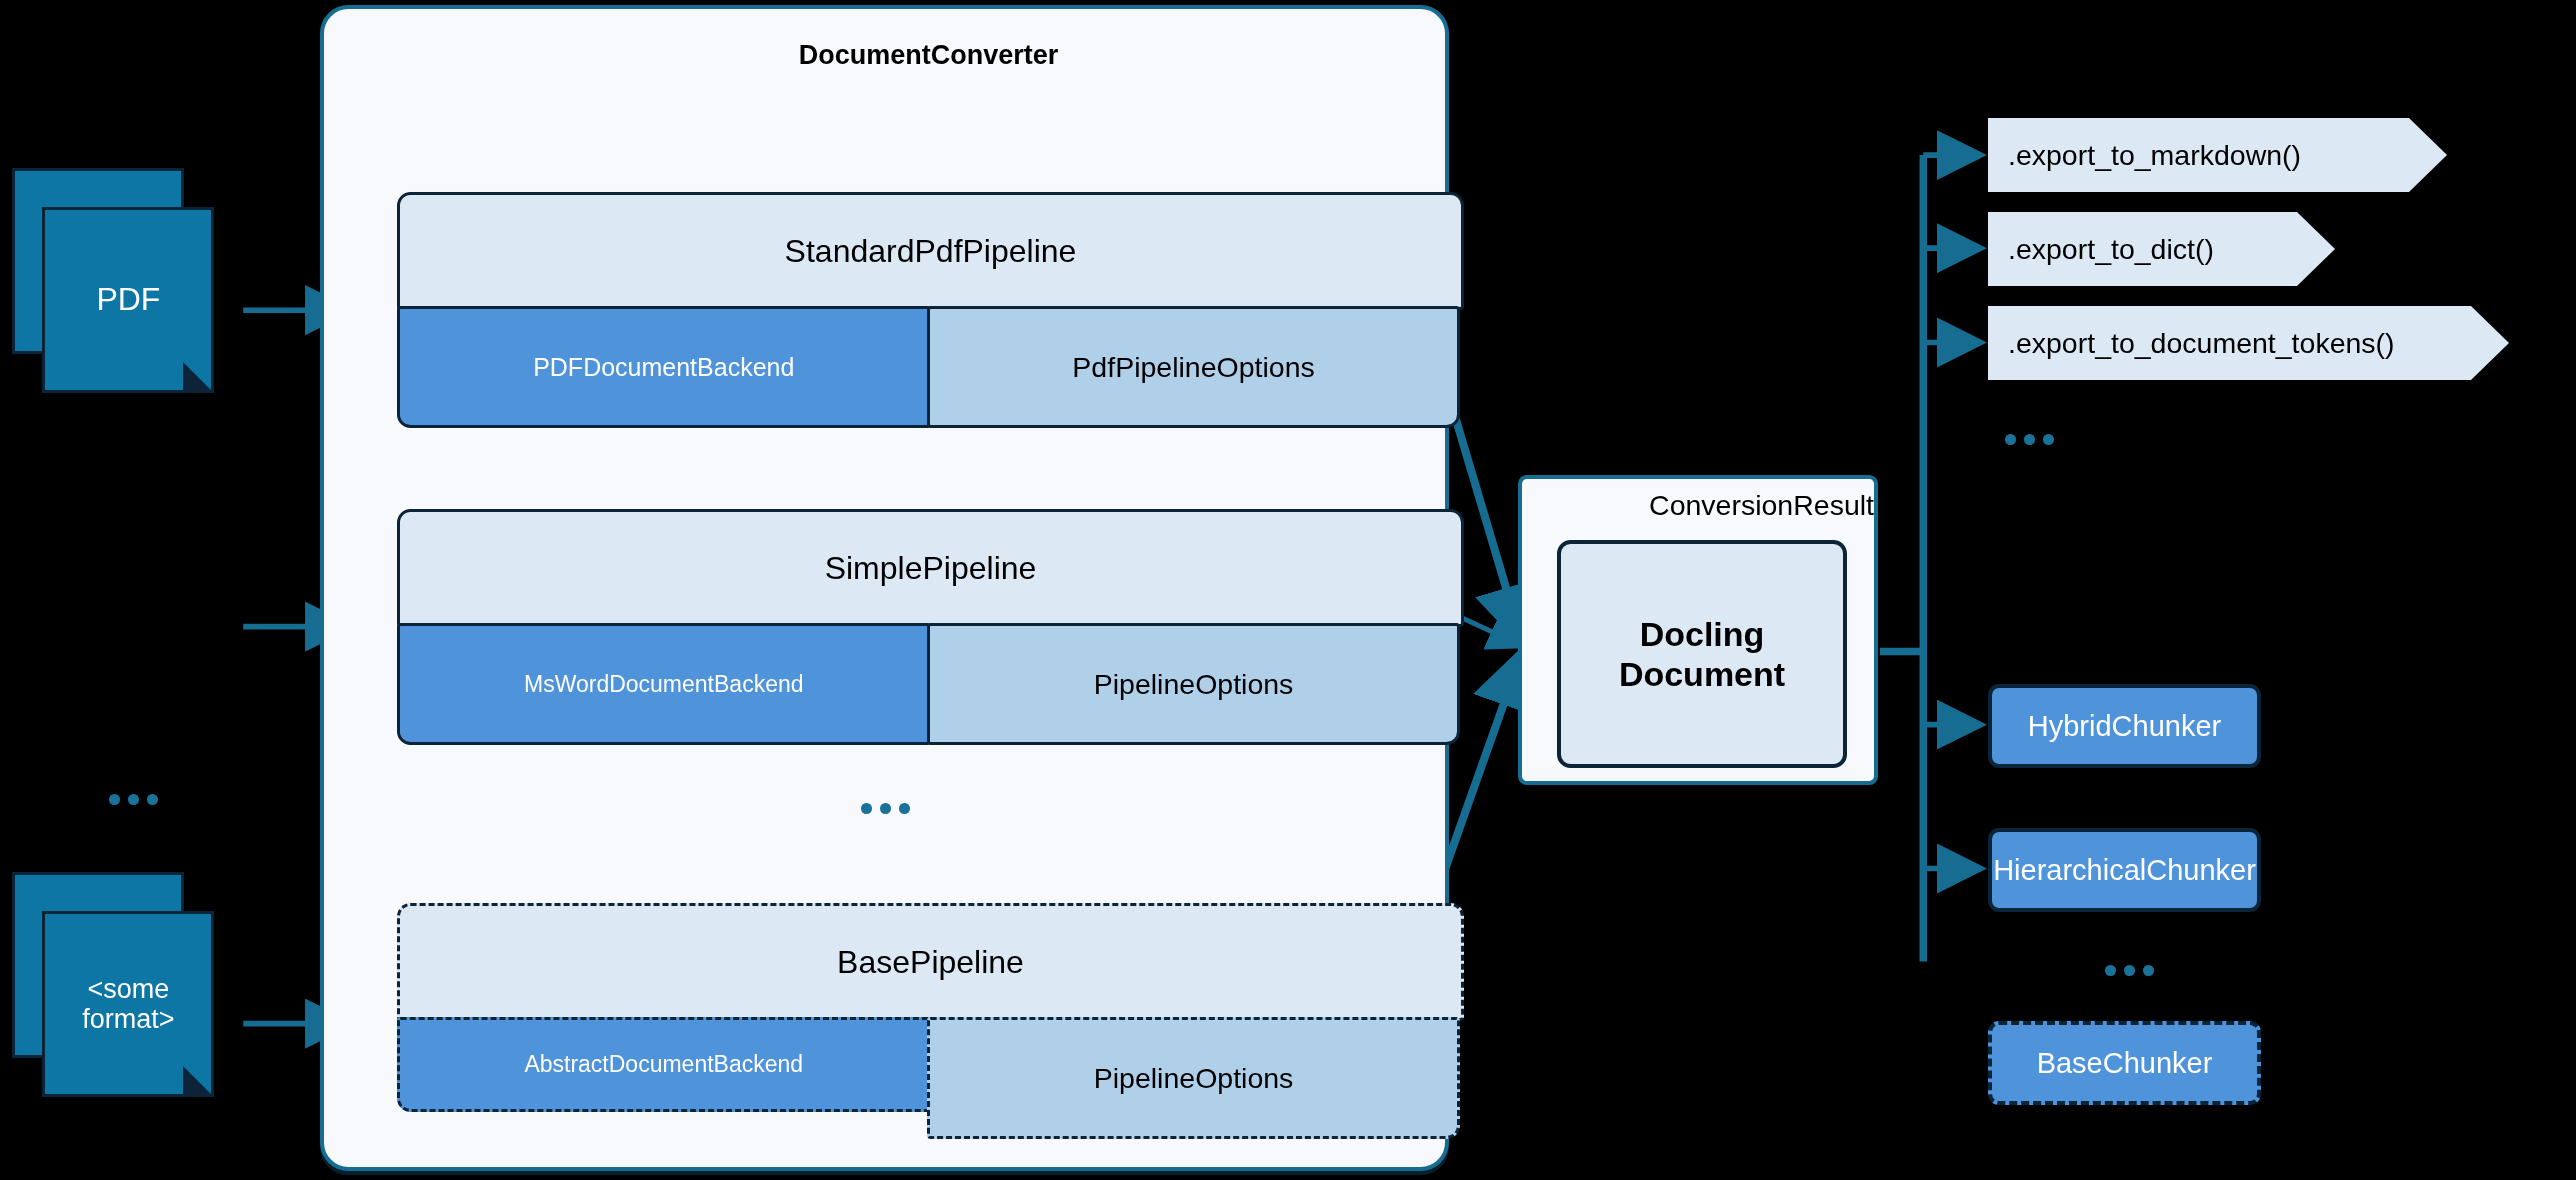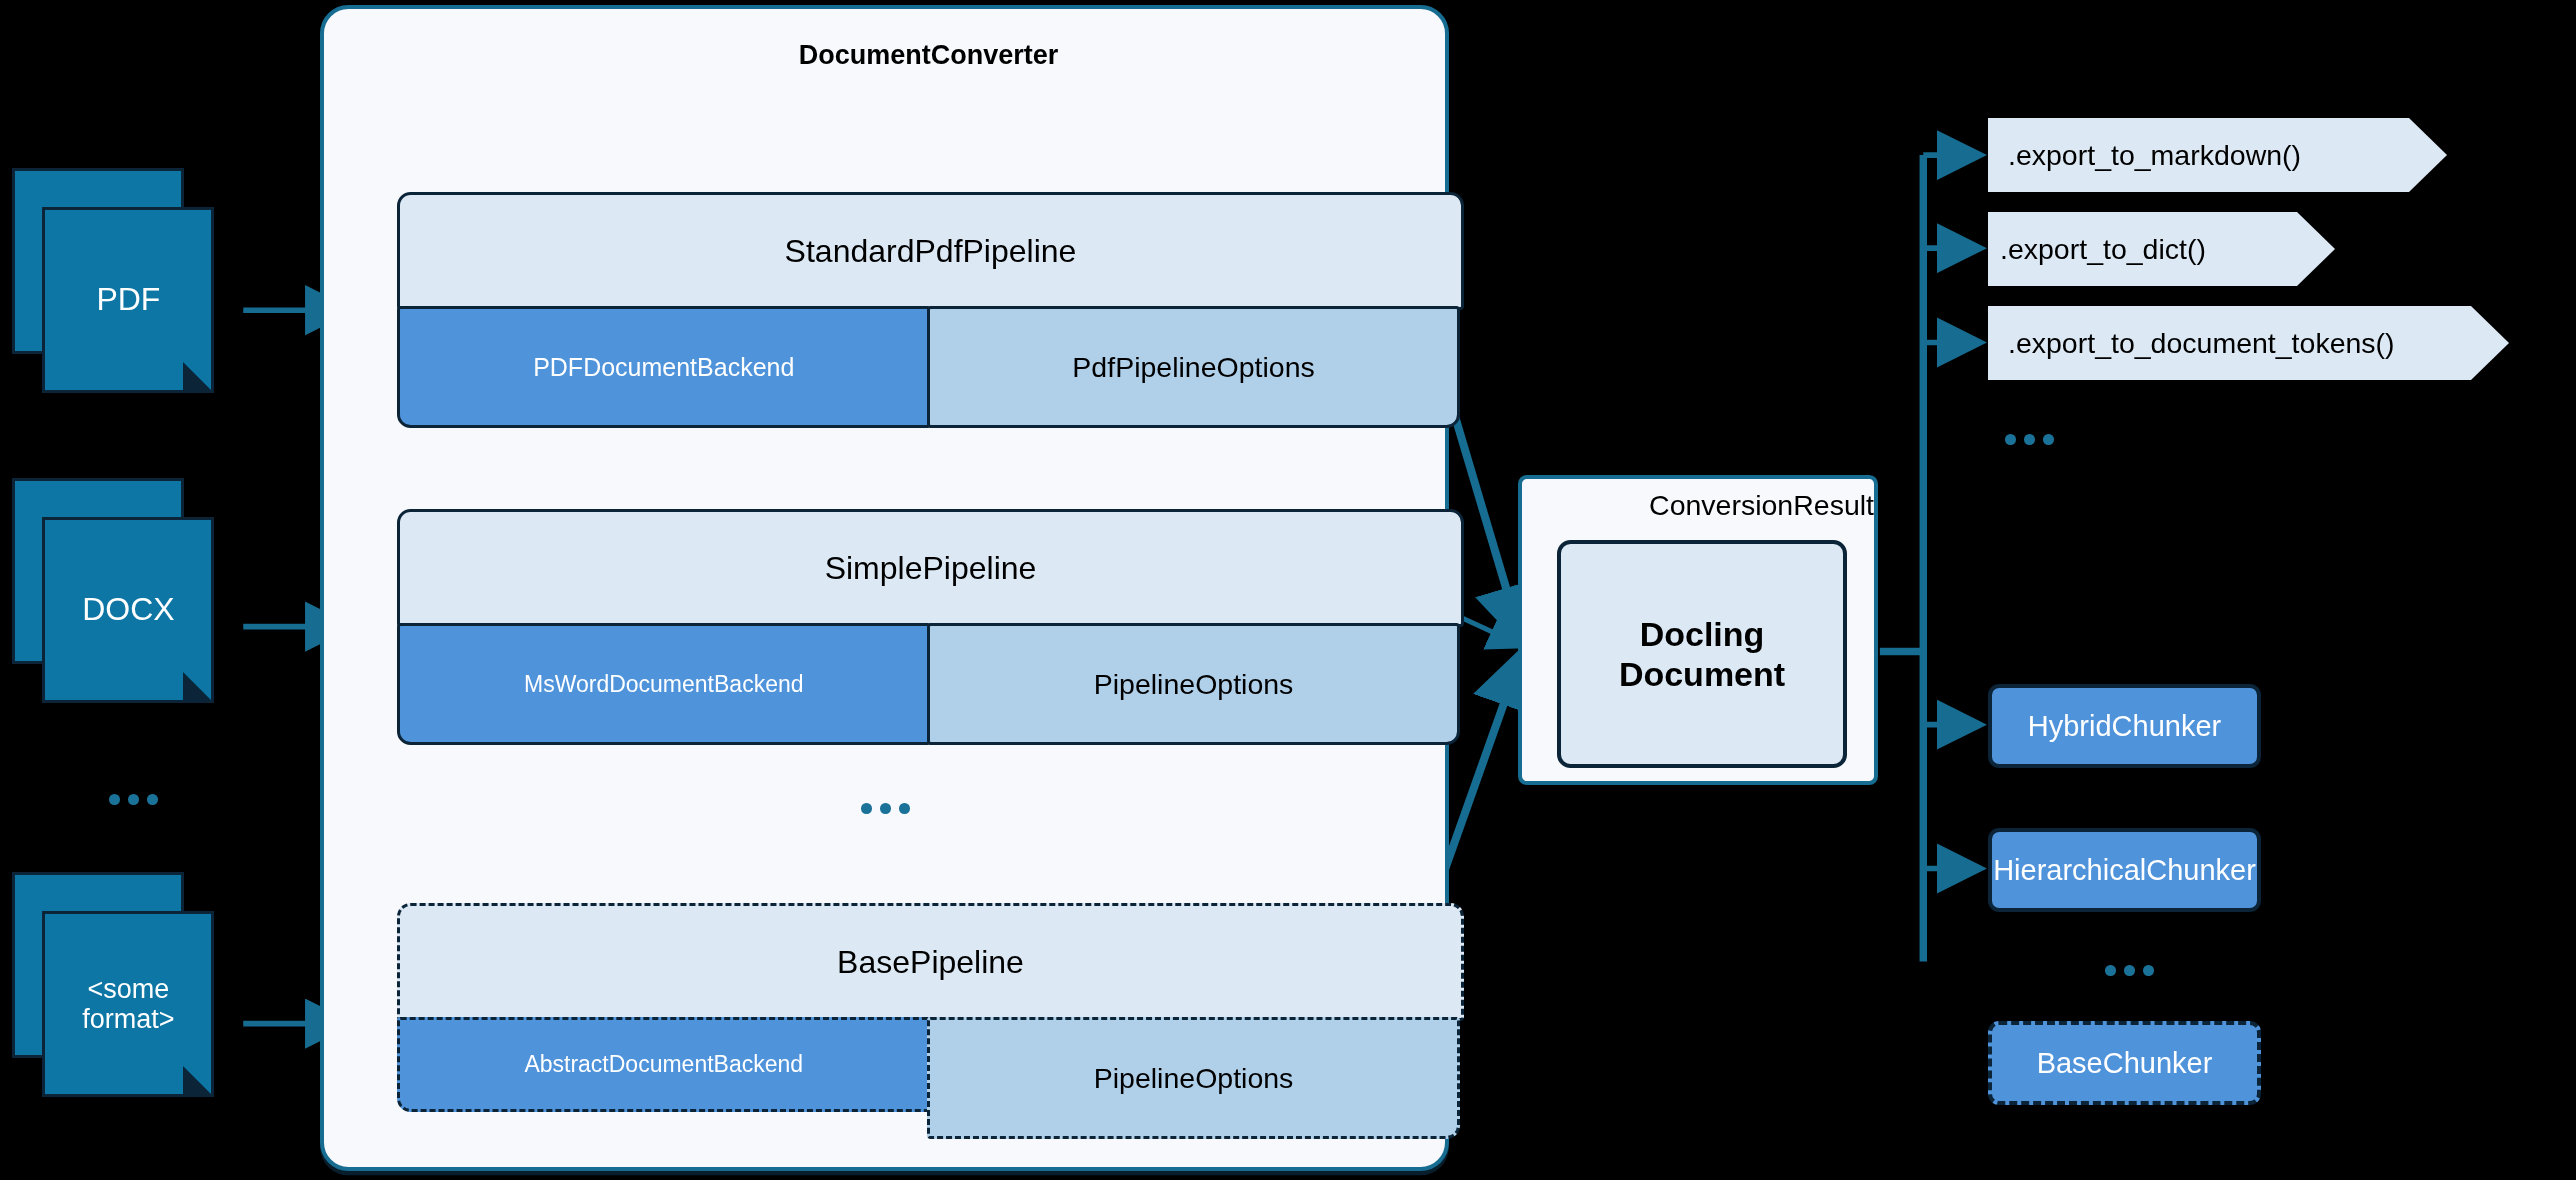--- a/index.html
+++ b/index.html
@@ -102,28 +102,20 @@
     <div class="doc-back" style="width:172px;height:186px;"></div>
     <div class="doc-front" style="left:30px;top:39px;width:172px;height:186px;font-size:32px;">
       <span>PDF</span>
     </div>
     <div style="position:absolute;left:171px;top:194px;width:0;height:0;
                 border-left:31px solid #0b2438;border-top:31px solid transparent;"></div>
     <div style="position:absolute;left:171px;top:194px;width:0;height:0;
                 border-left:23.6px solid #f7f9fd00;border-top:23.6px solid transparent;"></div>
   </div>
 
-  <div class="doc-icon" style="left:12.4px;top:478px;width:231px;height:242px;">
-    <div class="doc-back" style="width:172px;height:186px;"></div>
-    <div class="doc-front" style="left:30px;top:39px;width:172px;height:186px;font-size:32px;">
-      <span>DOCX</span>
-    </div>
-    <div style="position:absolute;left:171px;top:194px;width:0;height:0;
-                border-left:31px solid #0b2438;border-top:31px solid transparent;"></div>
-  </div>
 
   <div class="ellipsis" style="left:109px;top:794px;">
     <i></i>
       <i></i>
       <i></i>
   </div>
 
   <div class="doc-icon" style="left:12.4px;top:872px;width:231px;height:248px;">
     <div class="doc-back" style="width:172px;height:186px;"></div>
     <div class="doc-front" style="left:30px;top:39px;width:172px;height:186px;font-size:27px;flex-direction:column;">
@@ -194,21 +186,21 @@
         <div>Document</div>
       </div>
     </div>
   </div>
 
   <div class="export-tag" style="left:1988px;top:118px;width:459px;height:74px;padding-left:20px;font-size:28.5px;
               clip-path:polygon(0 0, calc(100% - 38px) 0, 100% 50%, calc(100% - 38px) 100%, 0 100%);">
     <span>.export_to_markdown()</span>
   </div>
 
-  <div class="export-tag" style="left:1988px;top:212px;width:347px;height:74px;padding-left:12px;font-size:28.5px;
+  <div class="export-tag" style="left:1988px;top:212px;width:347px;height:74px;padding-left:20px;font-size:28.5px;
               clip-path:polygon(0 0, calc(100% - 38px) 0, 100% 50%, calc(100% - 38px) 100%, 0 100%);">
     <span>.export_to_dict()</span>
   </div>
 
   <div class="export-tag" style="left:1988px;top:306px;width:521px;height:74px;padding-left:20px;font-size:28.5px;
               clip-path:polygon(0 0, calc(100% - 38px) 0, 100% 50%, calc(100% - 38px) 100%, 0 100%);">
     <span>.export_to_document_tokens()</span>
   </div>
 
   <div class="ellipsis" style="left:2005px;top:434px;">

